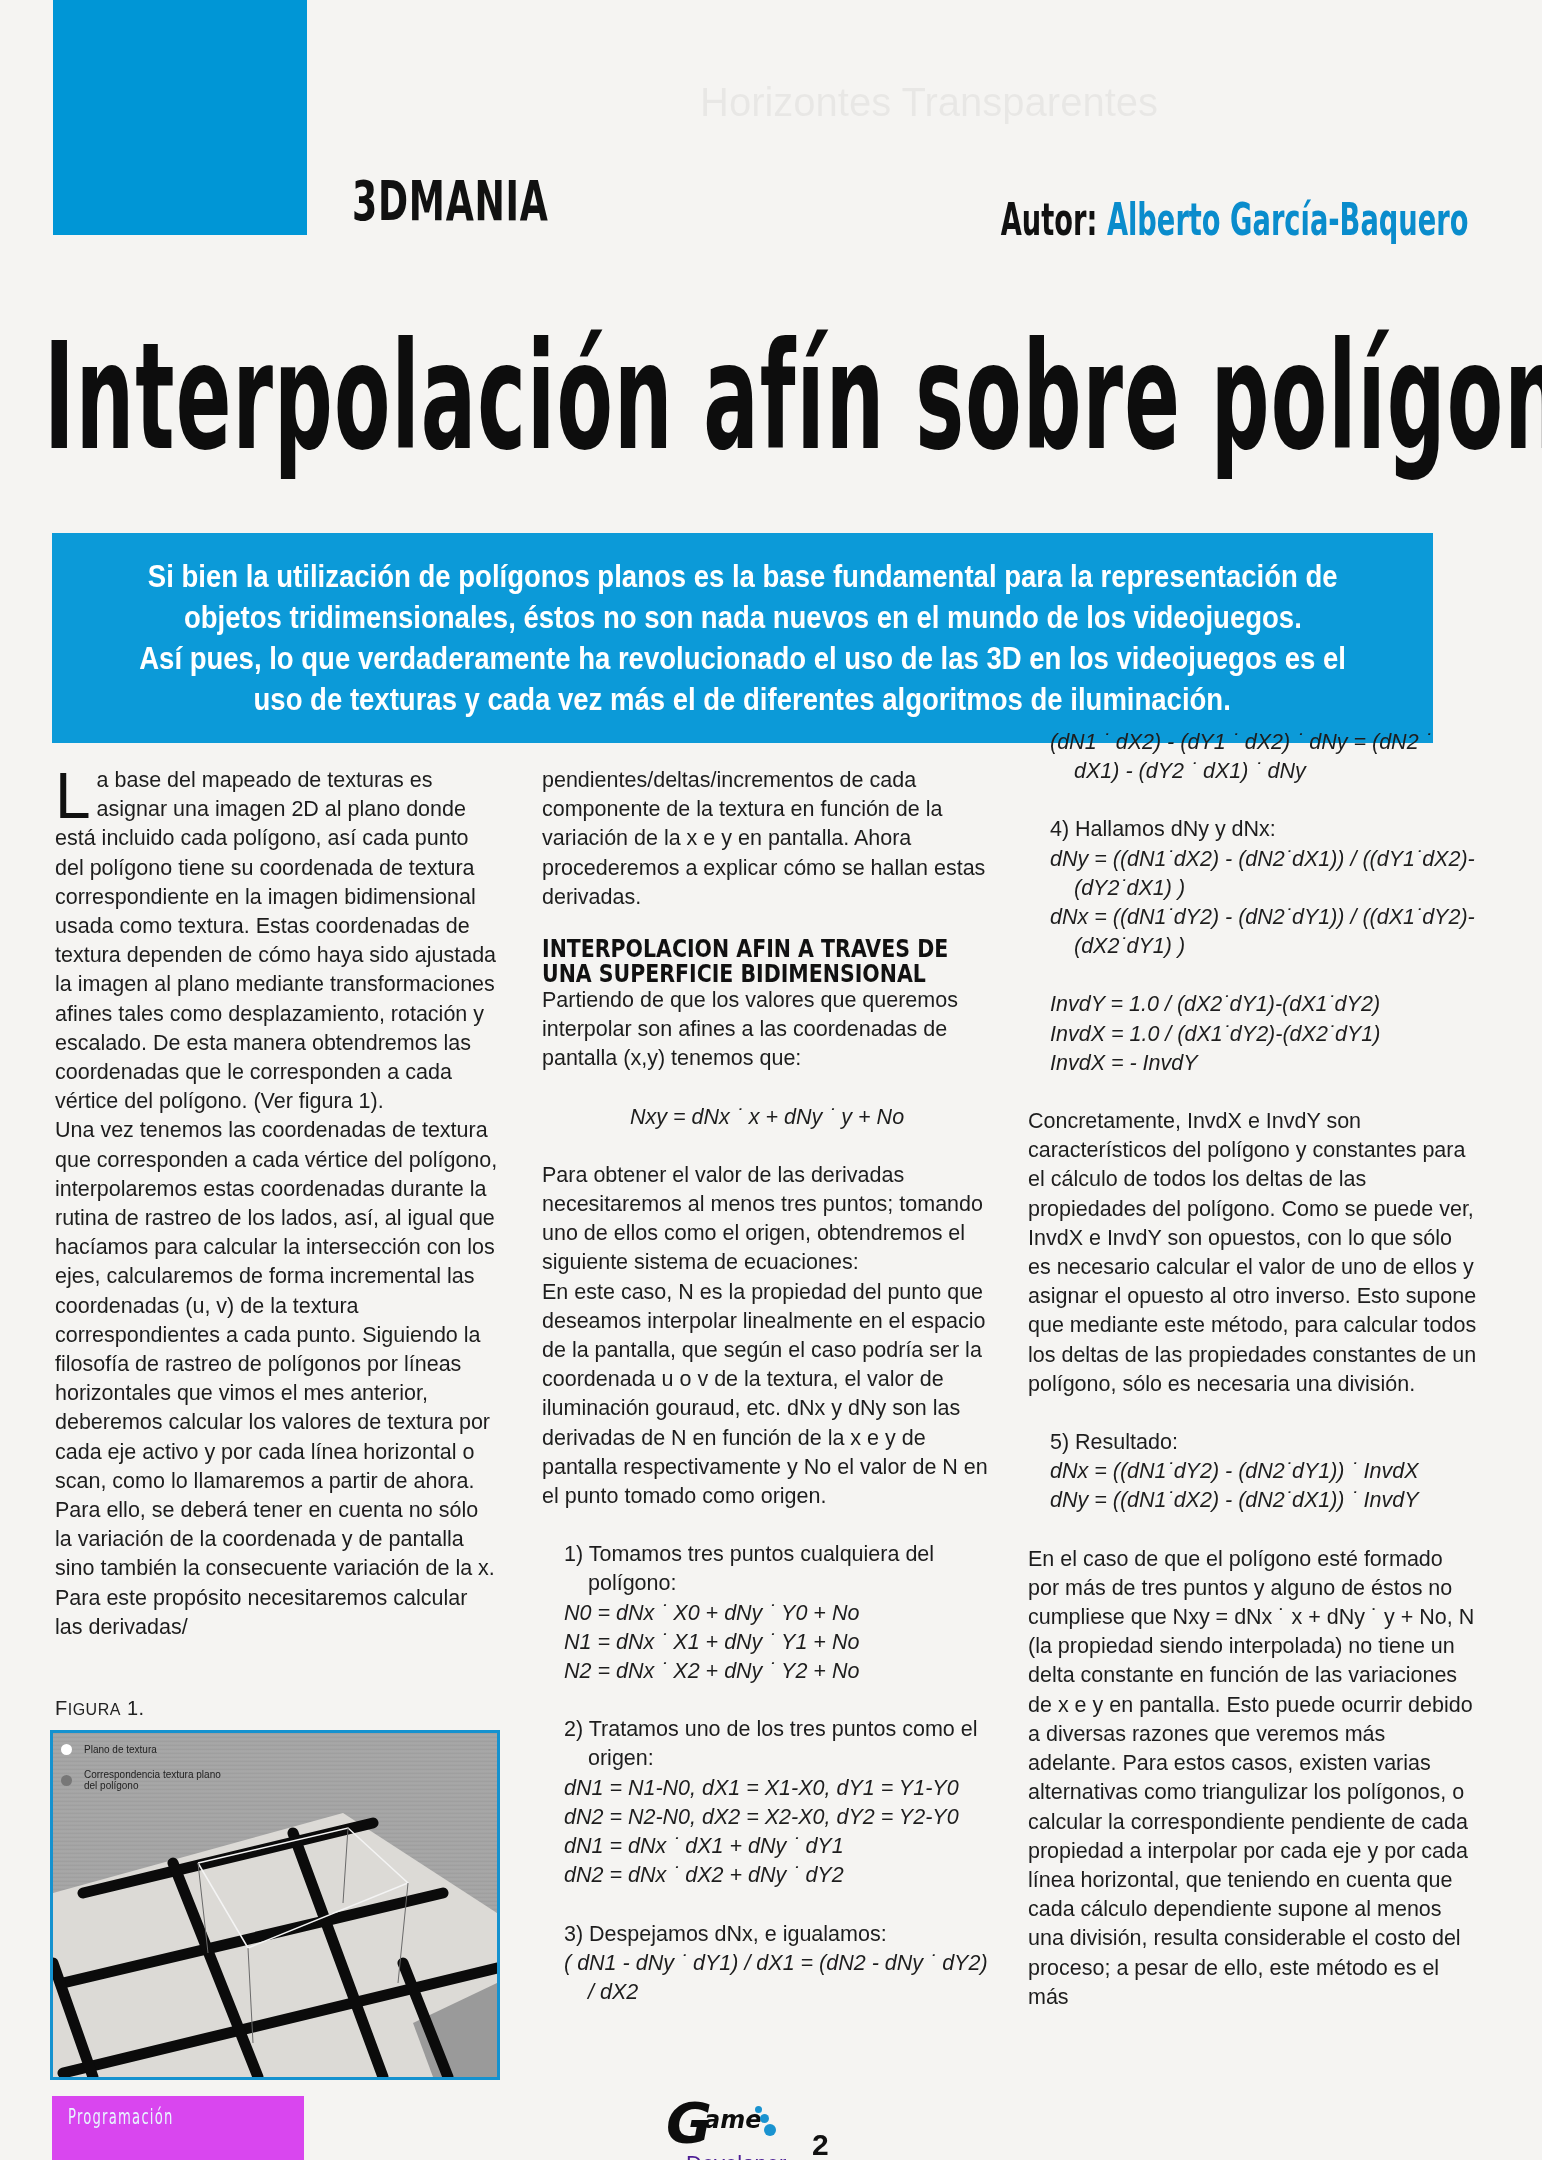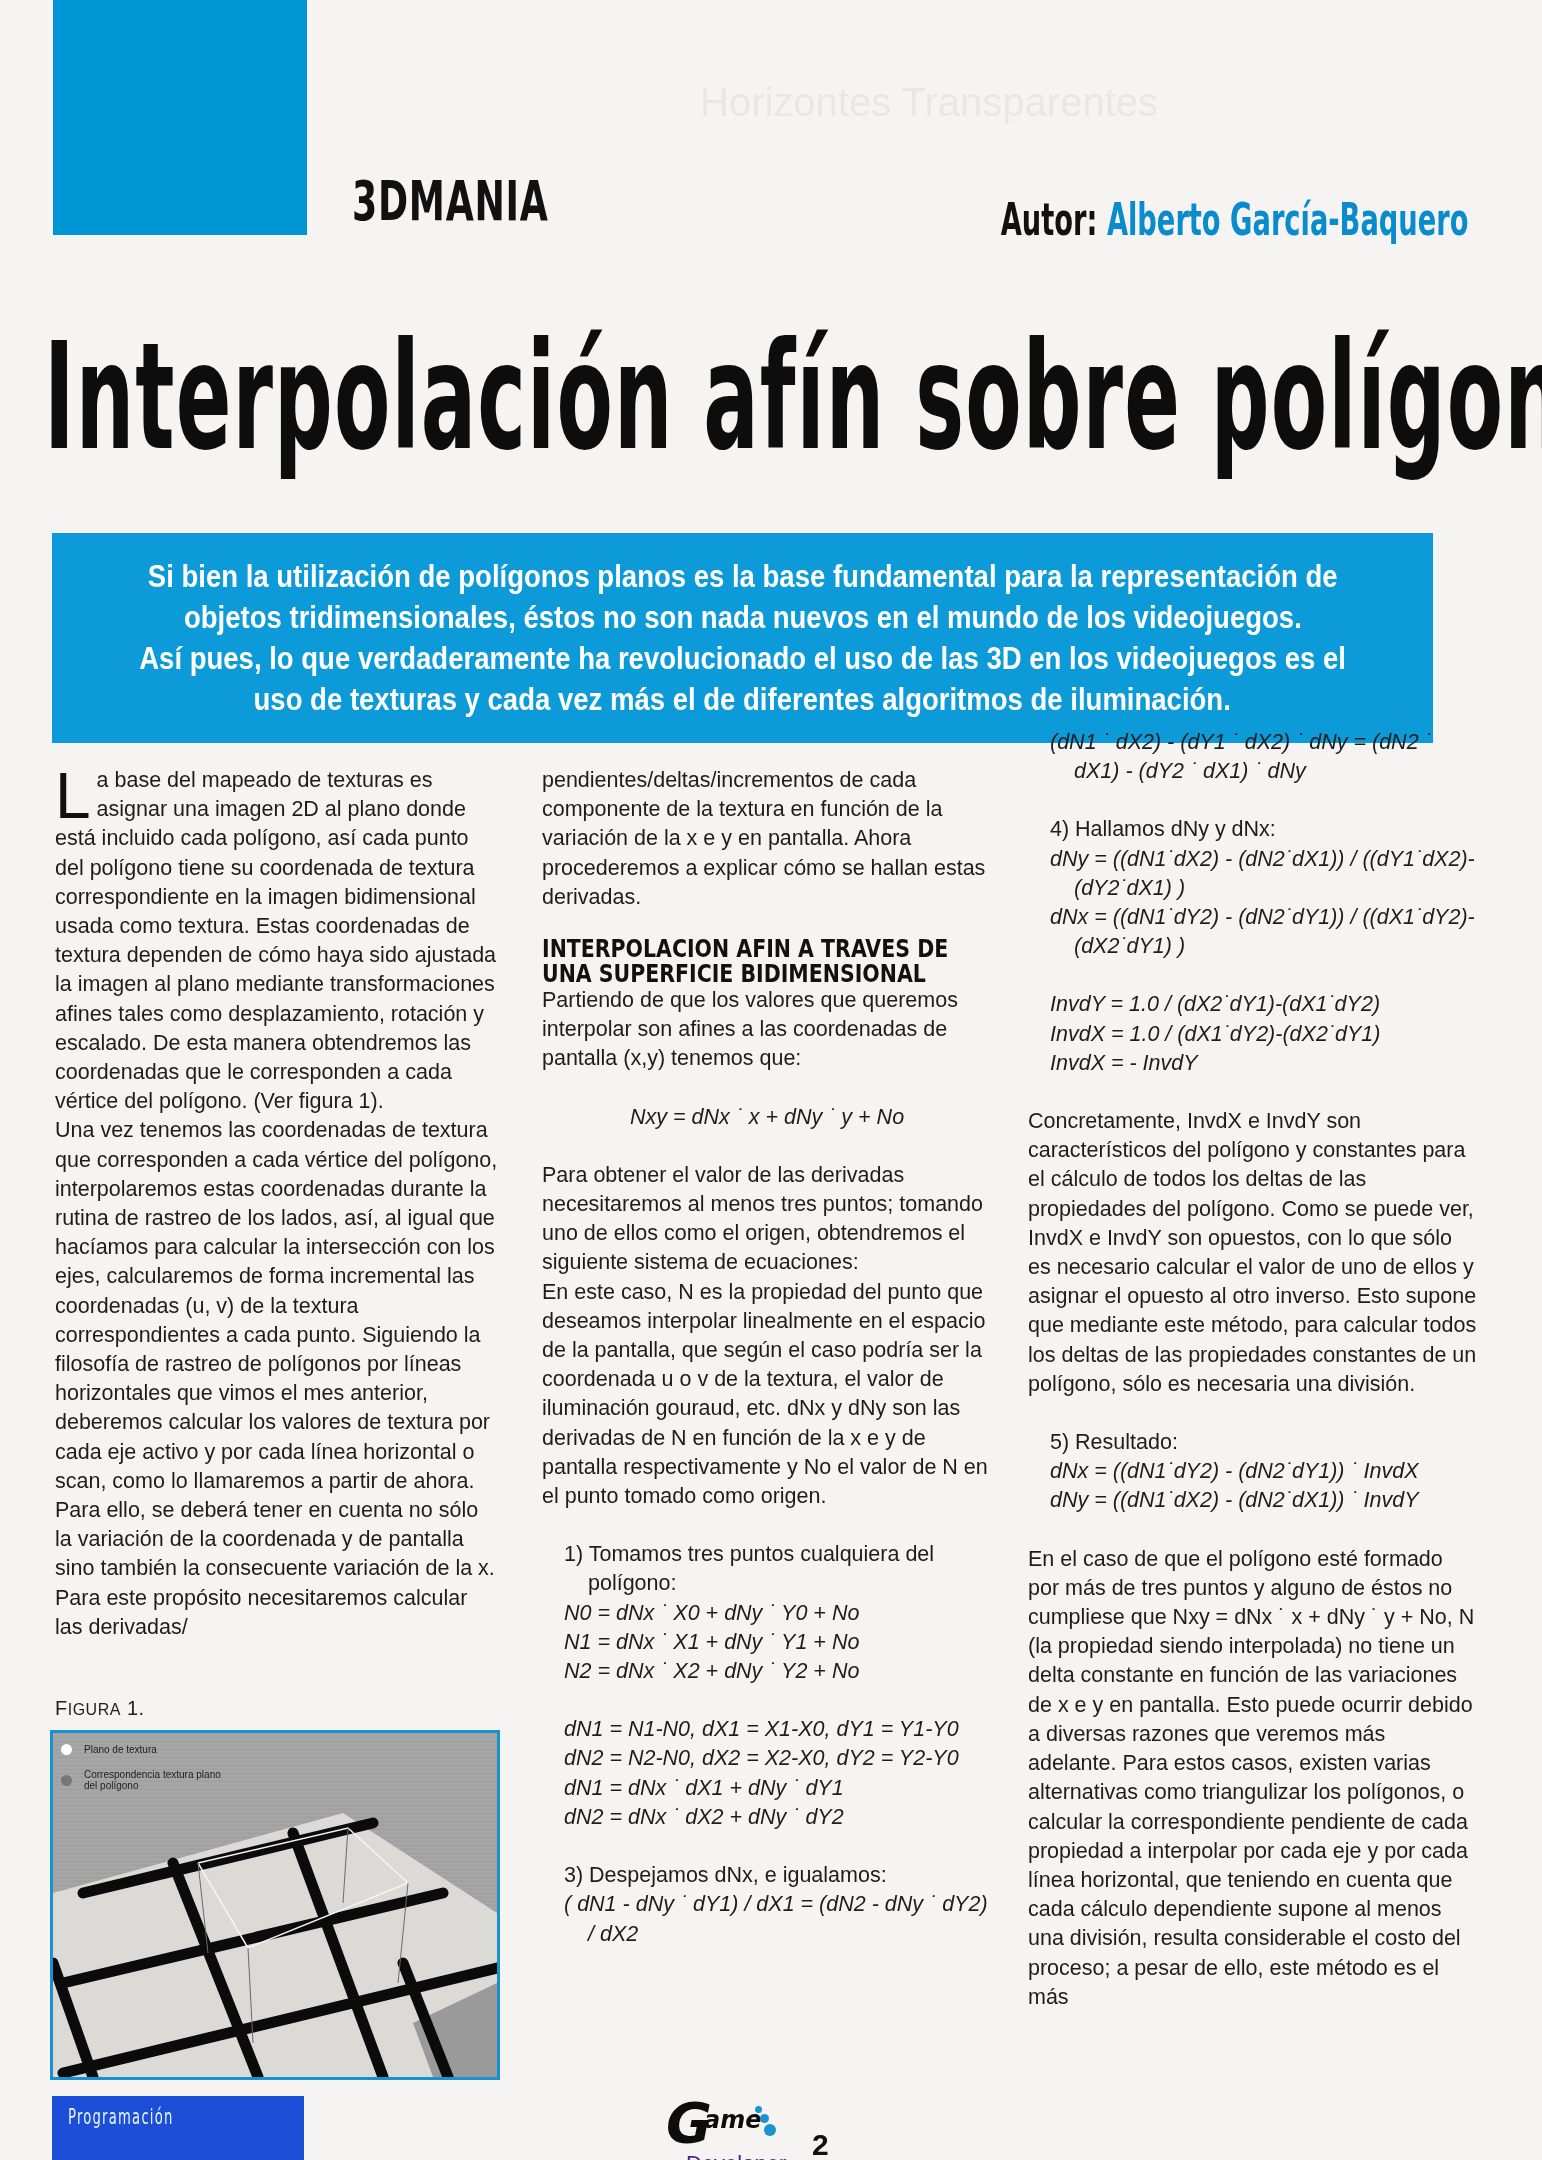--- a/index.html
+++ b/index.html
@@ -83,21 +83,21 @@
     background: repeating-linear-gradient(180deg,#9c9c9c 0px,#a9a9a9 2px,#a2a2a2 4px);
   }
   .figure svg { position: absolute; left: 0; top: 0; }
   .legend { position: absolute; left: 8px; top: 10px; font-size: 10px; color: #222; }
   .legend-row { display: flex; align-items: center; margin-bottom: 14px; }
   .legend-dot { width: 11px; height: 11px; border-radius: 50%; margin-right: 12px; margin-top: 1px; flex: none; }
   .legend-dot.white { background: #fff; }
   .legend-dot.grey { background: #777; }
   .footer-tab {
     position: absolute; left: 52px; top: 2096px; width: 252px; height: 64px;
-    background: #1d4ed8;
+    background: #d946ef;
   }
   .footer-tab span {
     position: absolute; left: 16px; top: 8px;
     font-family: "DejaVu Sans", sans-serif; font-size: 22px; color: #e8f6ff;
     transform: scaleX(0.6); transform-origin: left top; letter-spacing: 2px;
     white-space: nowrap;
   }
   .logo { position: absolute; left: 652px; top: 2096px; width: 180px; height: 64px; }
   .logo .G {
     position: absolute; left: 14px; top: -6px; font-family: "DejaVu Sans", sans-serif;
@@ -194,20 +194,21 @@
   <p class="math center">Nxy = dNx ˙ x + dNy ˙ y +  No</p>
   <div class="gap"></div>
   <p>Para obtener el valor de las derivadas necesitaremos al menos tres puntos; tomando uno de ellos como el origen, obtendremos el siguiente sistema de ecuaciones:</p>
   <p>En este caso, N es la propiedad del punto que deseamos interpolar linealmente en el espacio de la pantalla, que según el caso podría ser la coordenada u o v de la textura, el valor de iluminación gouraud, etc. dNx y dNy son las derivadas de N en función de la x e y de pantalla respectivamente y No el valor de N en el punto tomado como origen.</p>
   <div class="gap"></div>
   <p class="hang" style="margin-left:22px">1) Tomamos tres puntos cualquiera del polígono:</p>
   <p class="math" style="margin-left:22px">N0 = dNx ˙ X0 + dNy ˙ Y0 + No</p>
   <p class="math" style="margin-left:22px">N1 = dNx ˙ X1 + dNy ˙ Y1 + No</p>
   <p class="math" style="margin-left:22px">N2 = dNx ˙ X2 + dNy ˙ Y2 + No</p>
   <div class="gap"></div>
+  <p class="hang" style="margin-left:22px">2) Tratamos uno de los tres puntos como el origen:</p>
   <p class="math" style="margin-left:22px">dN1 = N1-N0, dX1 = X1-X0, dY1 = Y1-Y0</p>
   <p class="math" style="margin-left:22px">dN2 = N2-N0, dX2 = X2-X0, dY2 = Y2-Y0</p>
   <p class="math" style="margin-left:22px">dN1 = dNx ˙ dX1 + dNy ˙ dY1</p>
   <p class="math" style="margin-left:22px">dN2 = dNx ˙ dX2 + dNy ˙ dY2</p>
   <div class="gap"></div>
   <p style="margin-left:22px">3) Despejamos dNx, e igualamos:</p>
   <p class="math hang" style="margin-left:22px">( dN1 - dNy ˙ dY1) / dX1 = (dN2 - dNy ˙ dY2) / dX2</p>
 </div>
 
 <div class="col col3">

